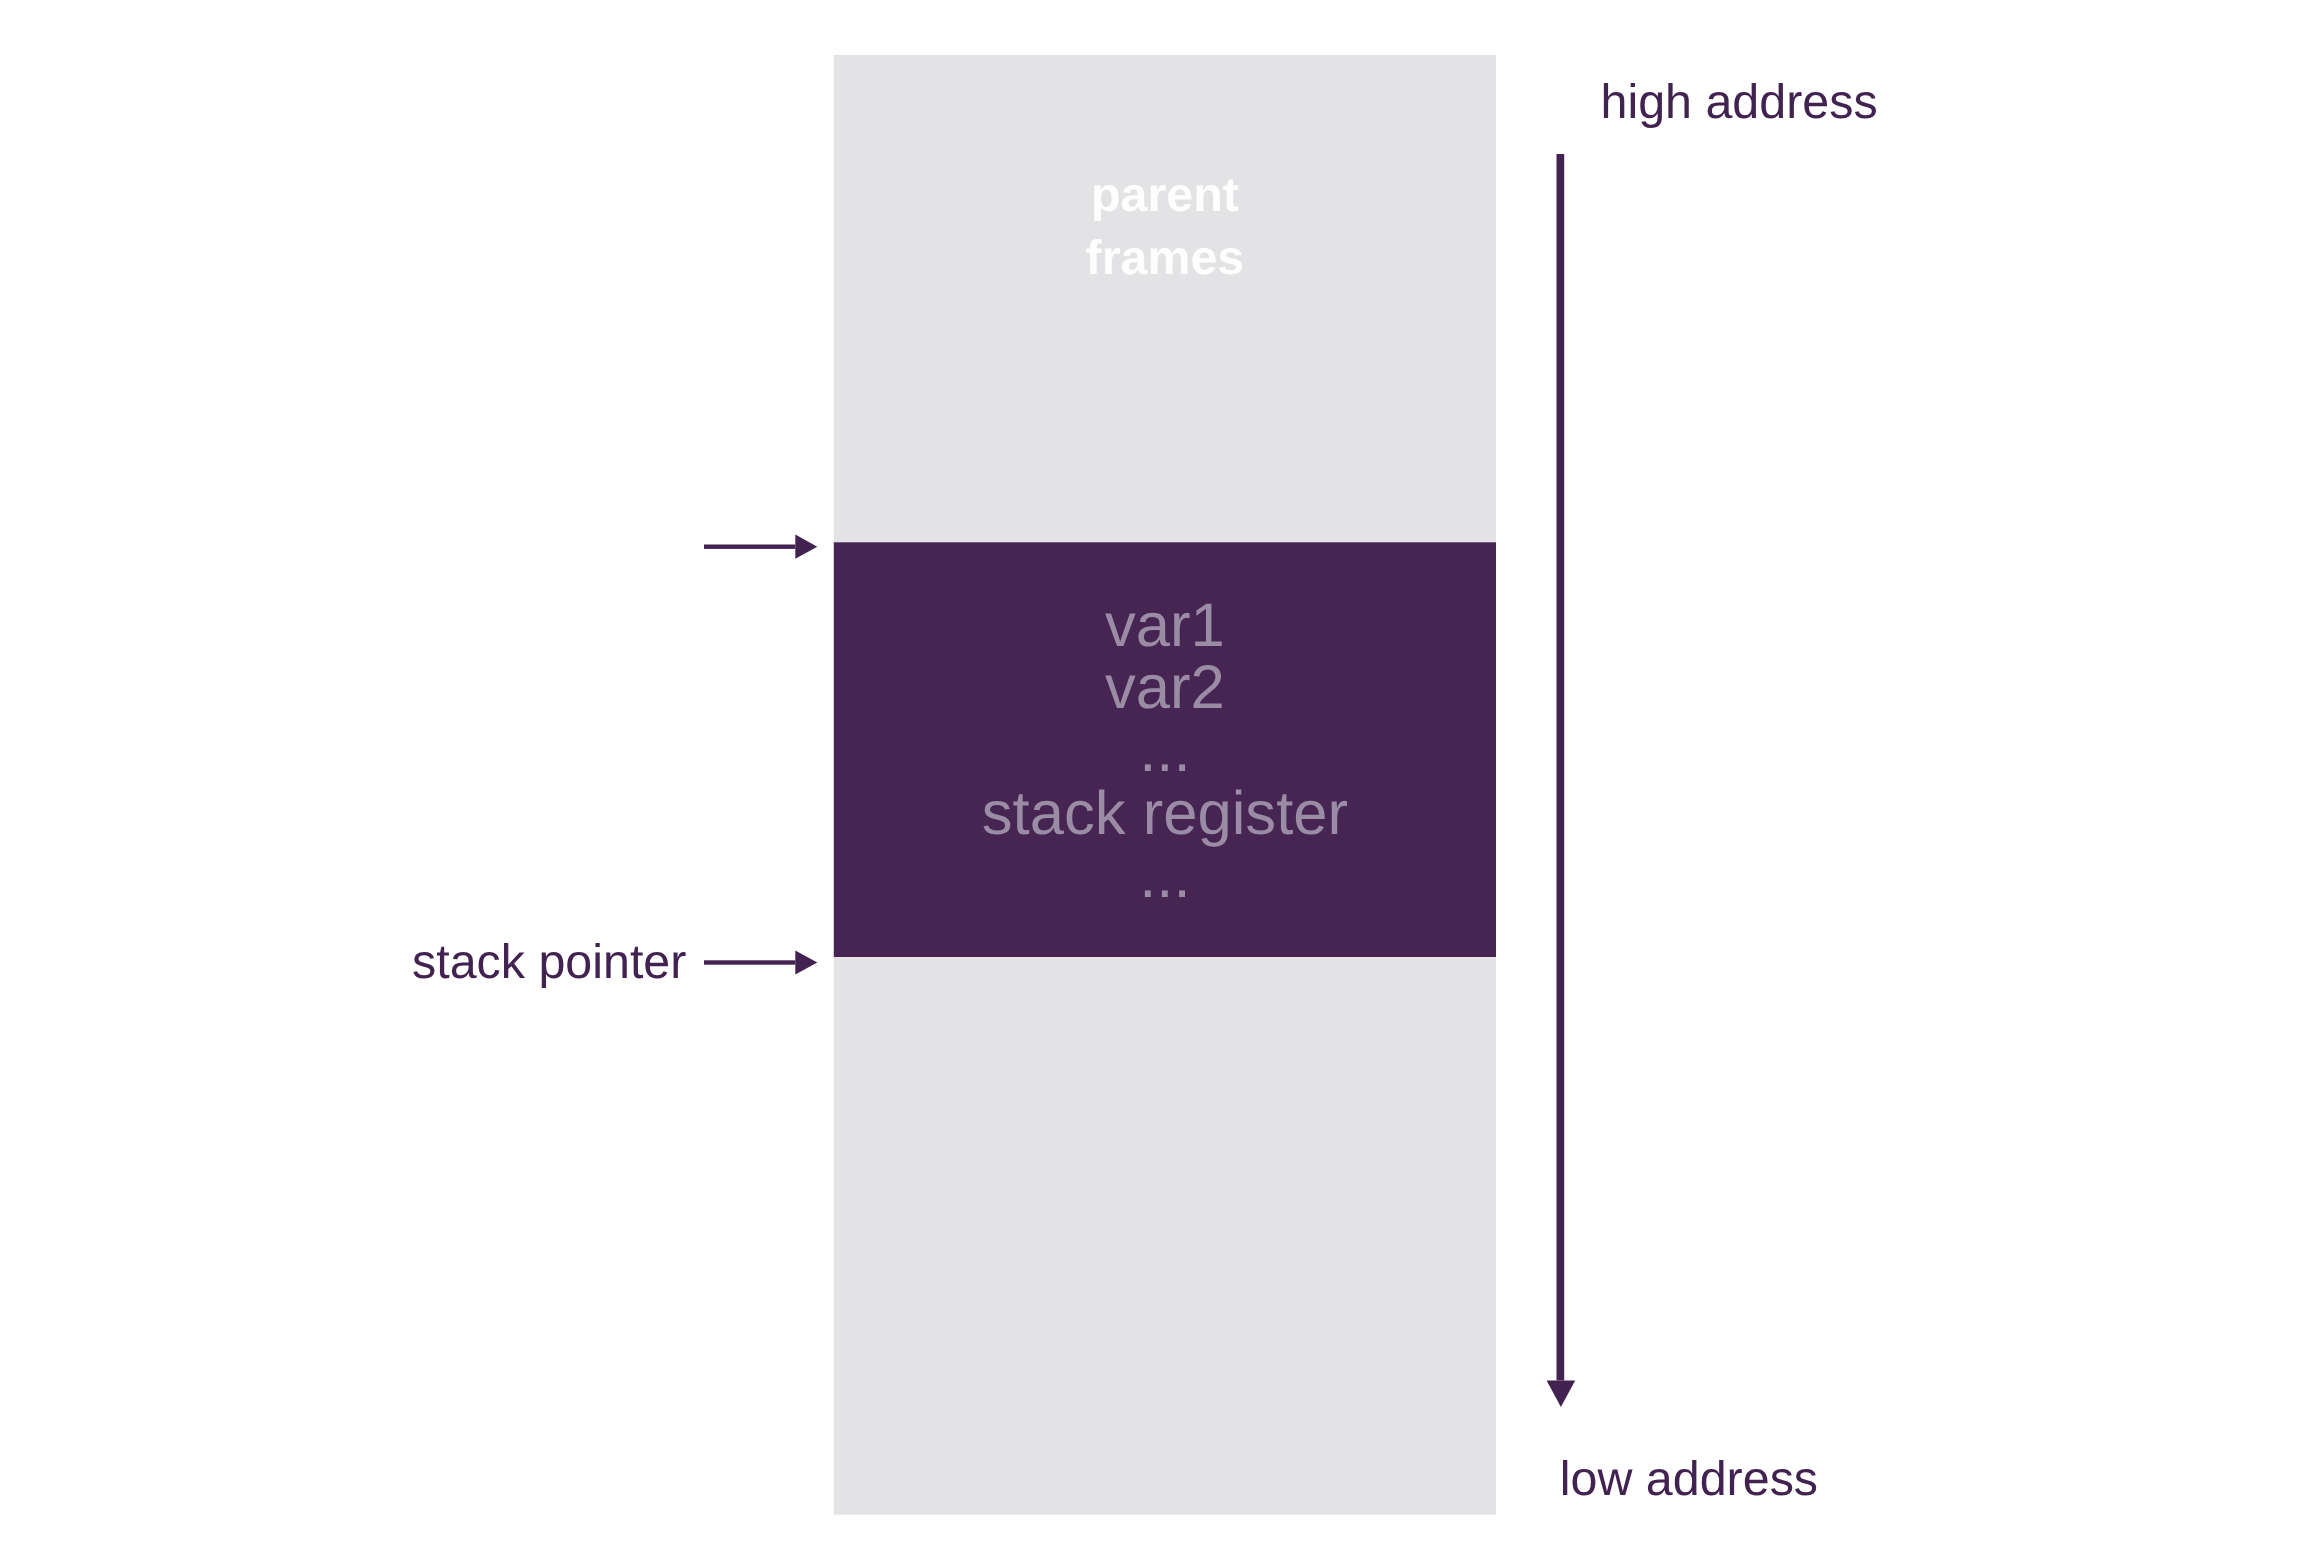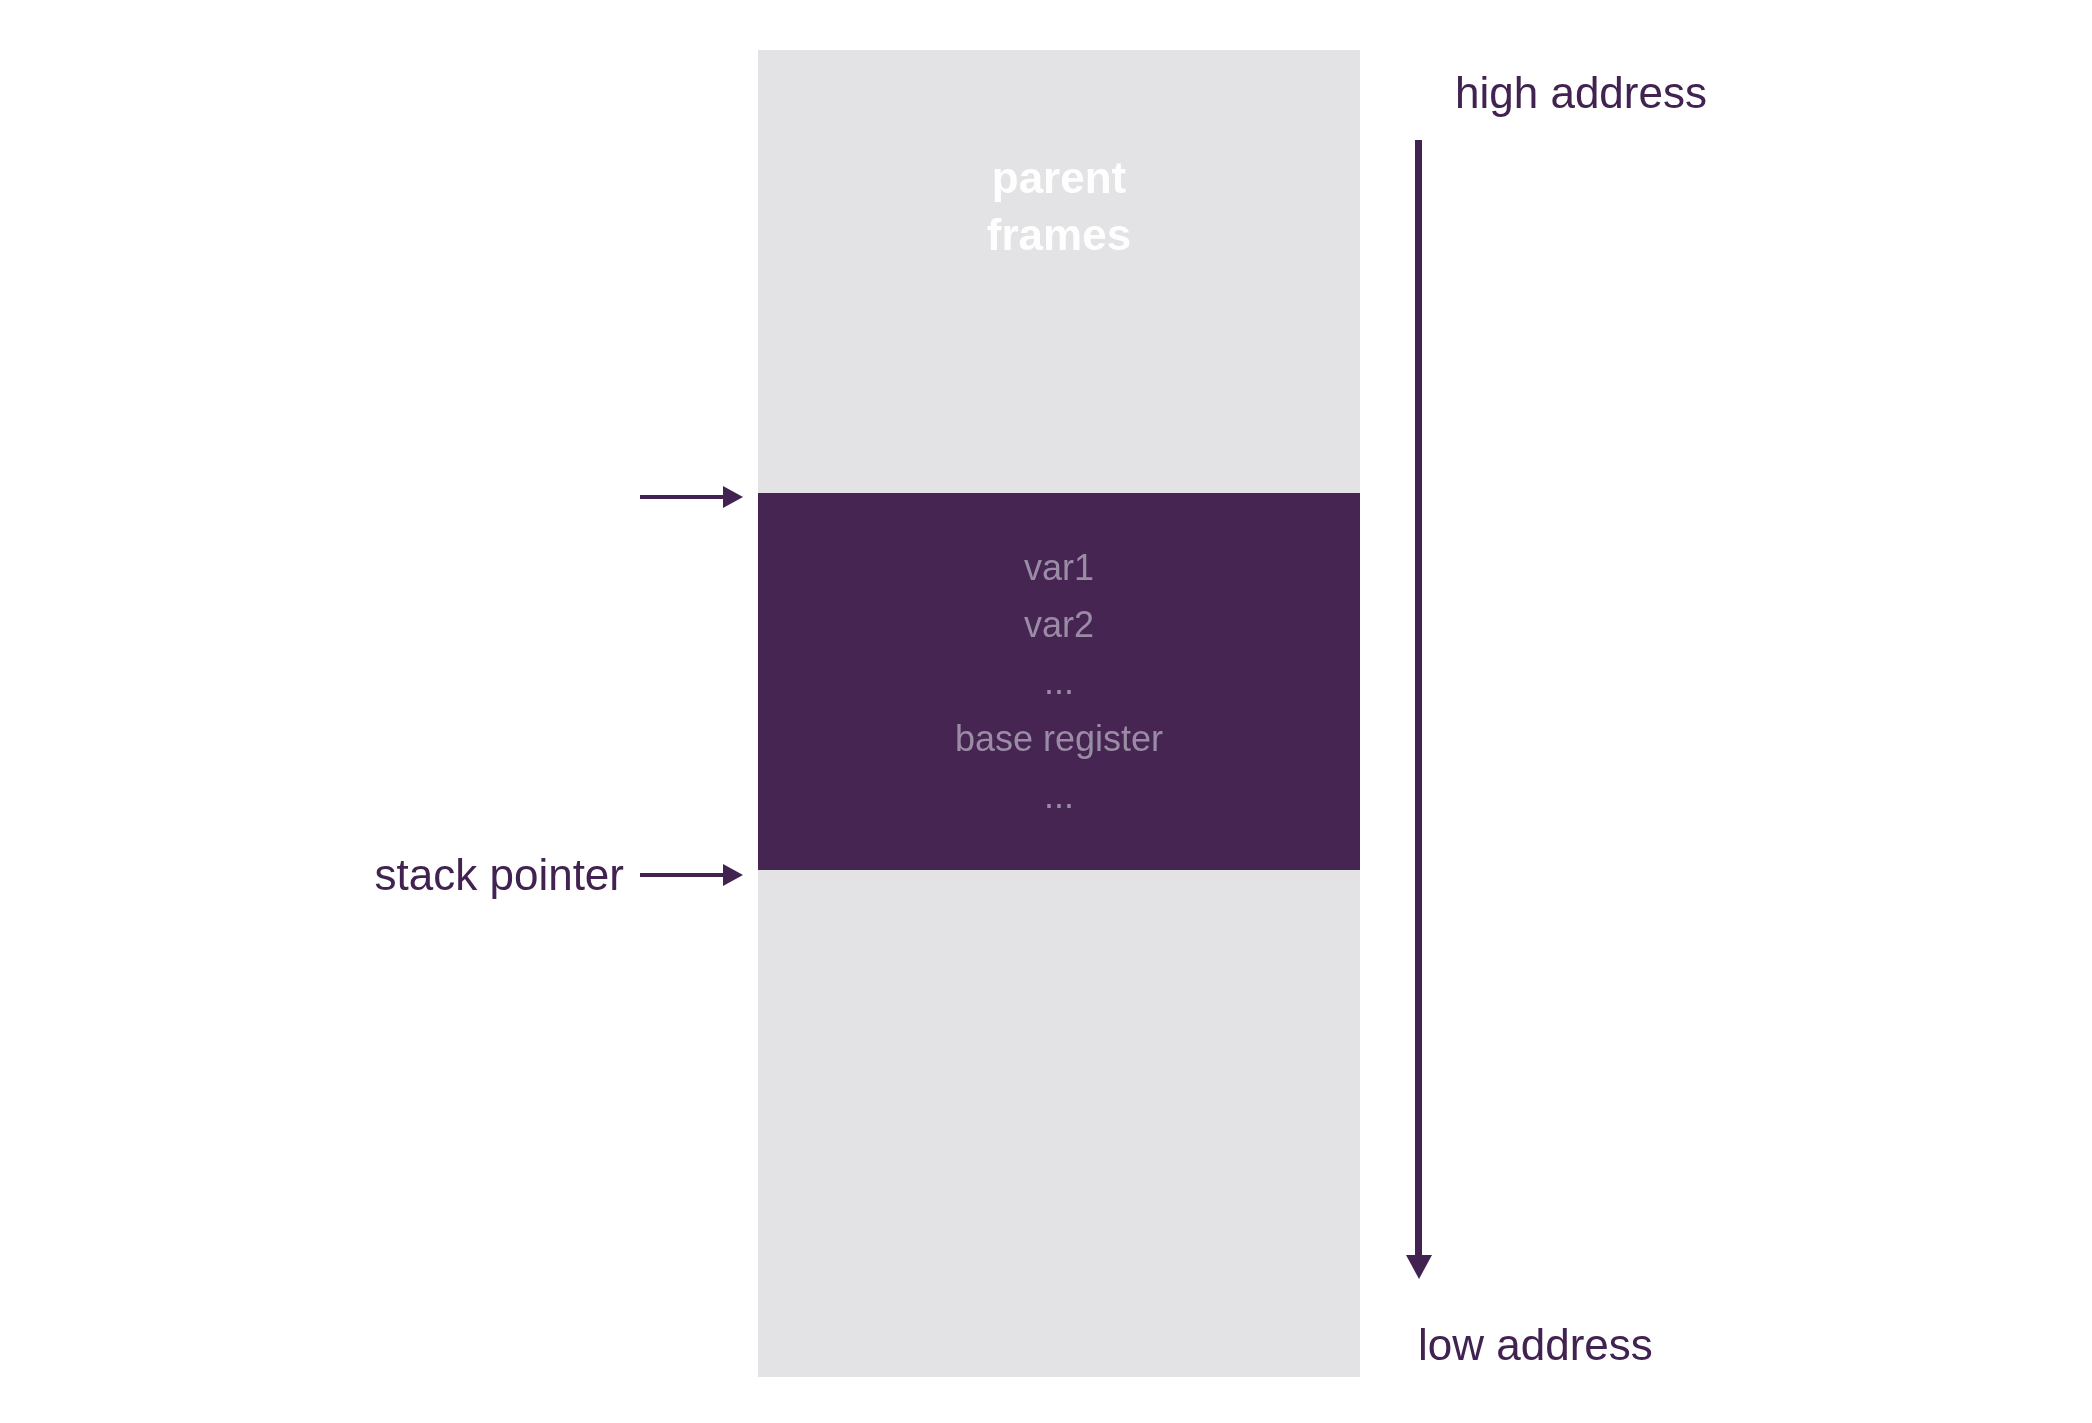--- a/index.html
+++ b/index.html
@@ -29,21 +29,21 @@
     display:flex;align-items:center;justify-content:center;text-align:center;
     color:var(--parent-text);font-size:44px;font-weight:600;line-height:57px;
   }
   .parent-zone .pline{display:block;}
 
   
   .frame-box{
     position:absolute;left:758px;top:493px;width:602px;height:377px;
     background:var(--frame-purple);
     display:flex;flex-direction:column;align-items:center;justify-content:center;
-    text-align:center;font-size:36px;line-height:57px;
+    text-align:center;font-size:56px;line-height:57px;
   }
   .fl{display:block;}
   .fl.muted{color:var(--muted-text);}
   .fl.bright{color:var(--bright-text);}
 
   
   .pointer-row{
     position:absolute;right:1349px;display:flex;align-items:center;height:57px;
     color:var(--ink-purple);font-size:44px;line-height:57px;white-space:nowrap;
   }
@@ -85,21 +85,21 @@
     <div>
       <span class="pline">parent</span>
       <span class="pline">frames</span>
     </div>
   </div>
 
   <div class="frame-box">
     <span class="fl muted">var1</span>
     <span class="fl muted">var2</span>
     <span class="fl muted">...</span>
-    <span class="fl muted">base register</span>
+    <span class="fl muted">stack register</span>
     <span class="fl muted">...</span>
   </div>
 
   <div class="pointer-row" id="base-pointer-row">
     <span class="harrow">
       <span class="hline"></span>
       <span class="hhead"></span>
     </span>
   </div>
 

